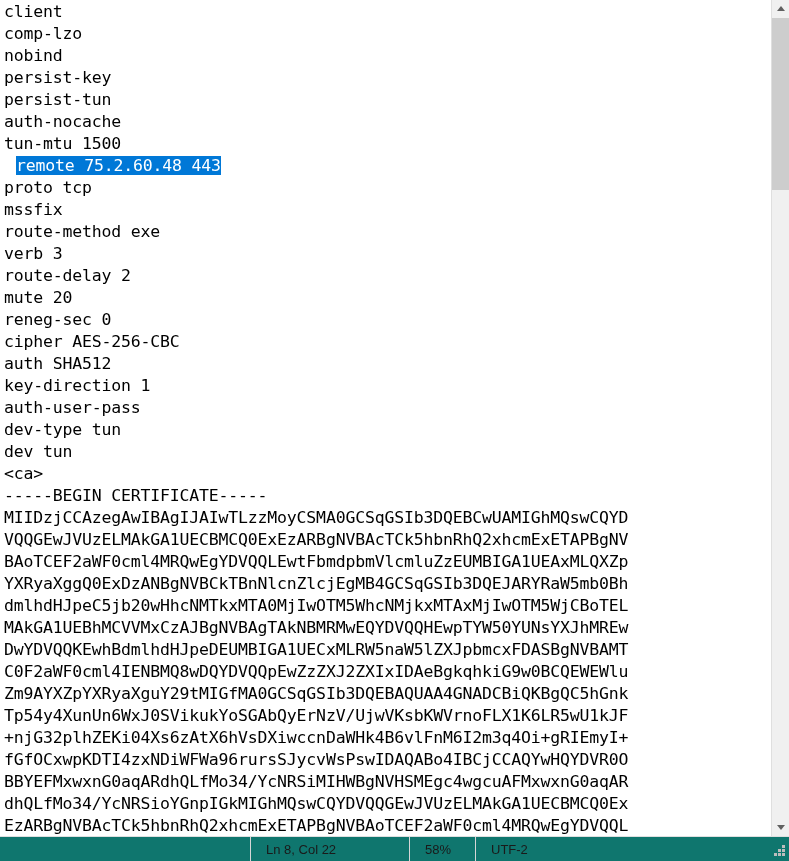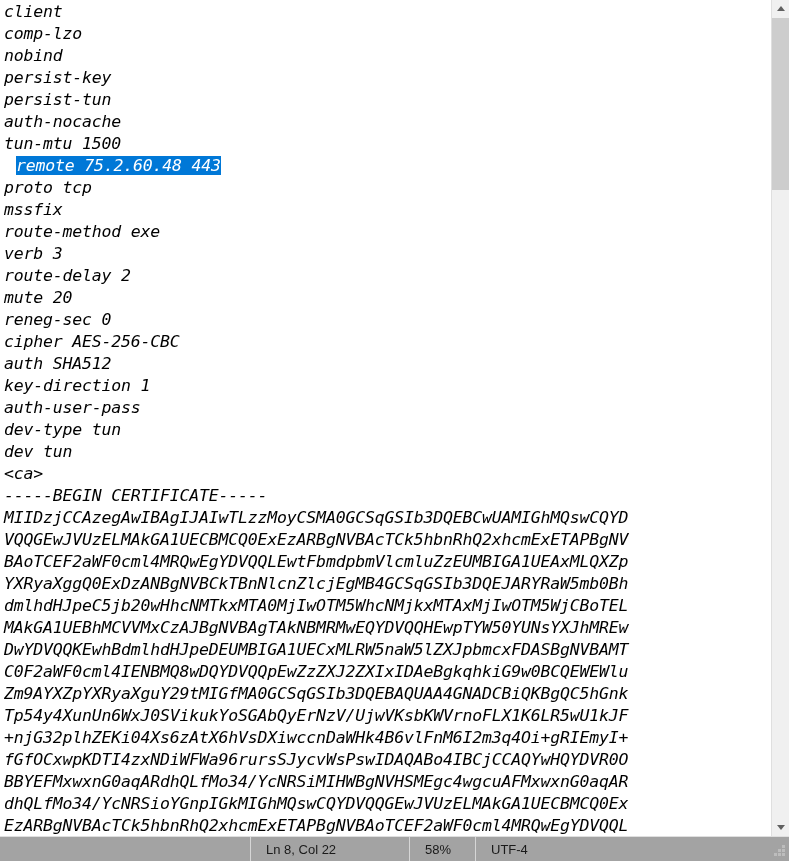--- a/index.html
+++ b/index.html
@@ -32,21 +32,20 @@
     overflow: hidden;
     background: #ffffff;
   }
 
   .text-area {
     position: relative;
     flex: 1 1 auto;
     overflow: hidden;
     background: #ffffff;
     padding: 0;
-    font-style: italic;
   }
 
   .doc {
     position: absolute;
     left: 4px;
     top: 1px;
     white-space: pre;
     font-family: "DejaVu Sans Mono", "Liberation Mono", monospace;
     font-size: 16.5px;
     line-height: 22px;
@@ -106,21 +105,21 @@
     left: 0;
     width: 17px;
     background: #cdcdcd;
   }
 
   
   .statusbar {
     position: relative;
     flex: 0 0 25px;
     height: 25px;
-    background: #a3a3a3;
+    background: #0f766e;
     border-top: 1px solid #dfdfdf;
     display: flex;
     align-items: center;
     font-size: 13px;
     color: #1a1a1a;
     font-family: "Liberation Sans", sans-serif;
   }
   .sb-spacer { flex: 0 0 250px; height: 100%; }
   .sb-cell {
     height: 100%;
@@ -172,21 +171,21 @@
         <span class="sb-arrow down"></span>
       </div>
     </div>
 
   </div>
 
   <div class="statusbar">
     <div class="sb-spacer"></div>
     <div class="sb-cell pos">Ln 8, Col 22</div>
     <div class="sb-cell zoom">58%</div>
-    <div class="sb-cell enc">UTF-4</div>
+    <div class="sb-cell enc">UTF-2</div>
     <div class="grip">
       <i style="left:9px;top:0px"></i>
       <i style="left:5px;top:4px"></i>
         <i style="left:9px;top:4px"></i>
       <i style="left:1px;top:8px"></i>
         <i style="left:5px;top:8px"></i>
         <i style="left:9px;top:8px"></i>
     </div>
   </div>
 

